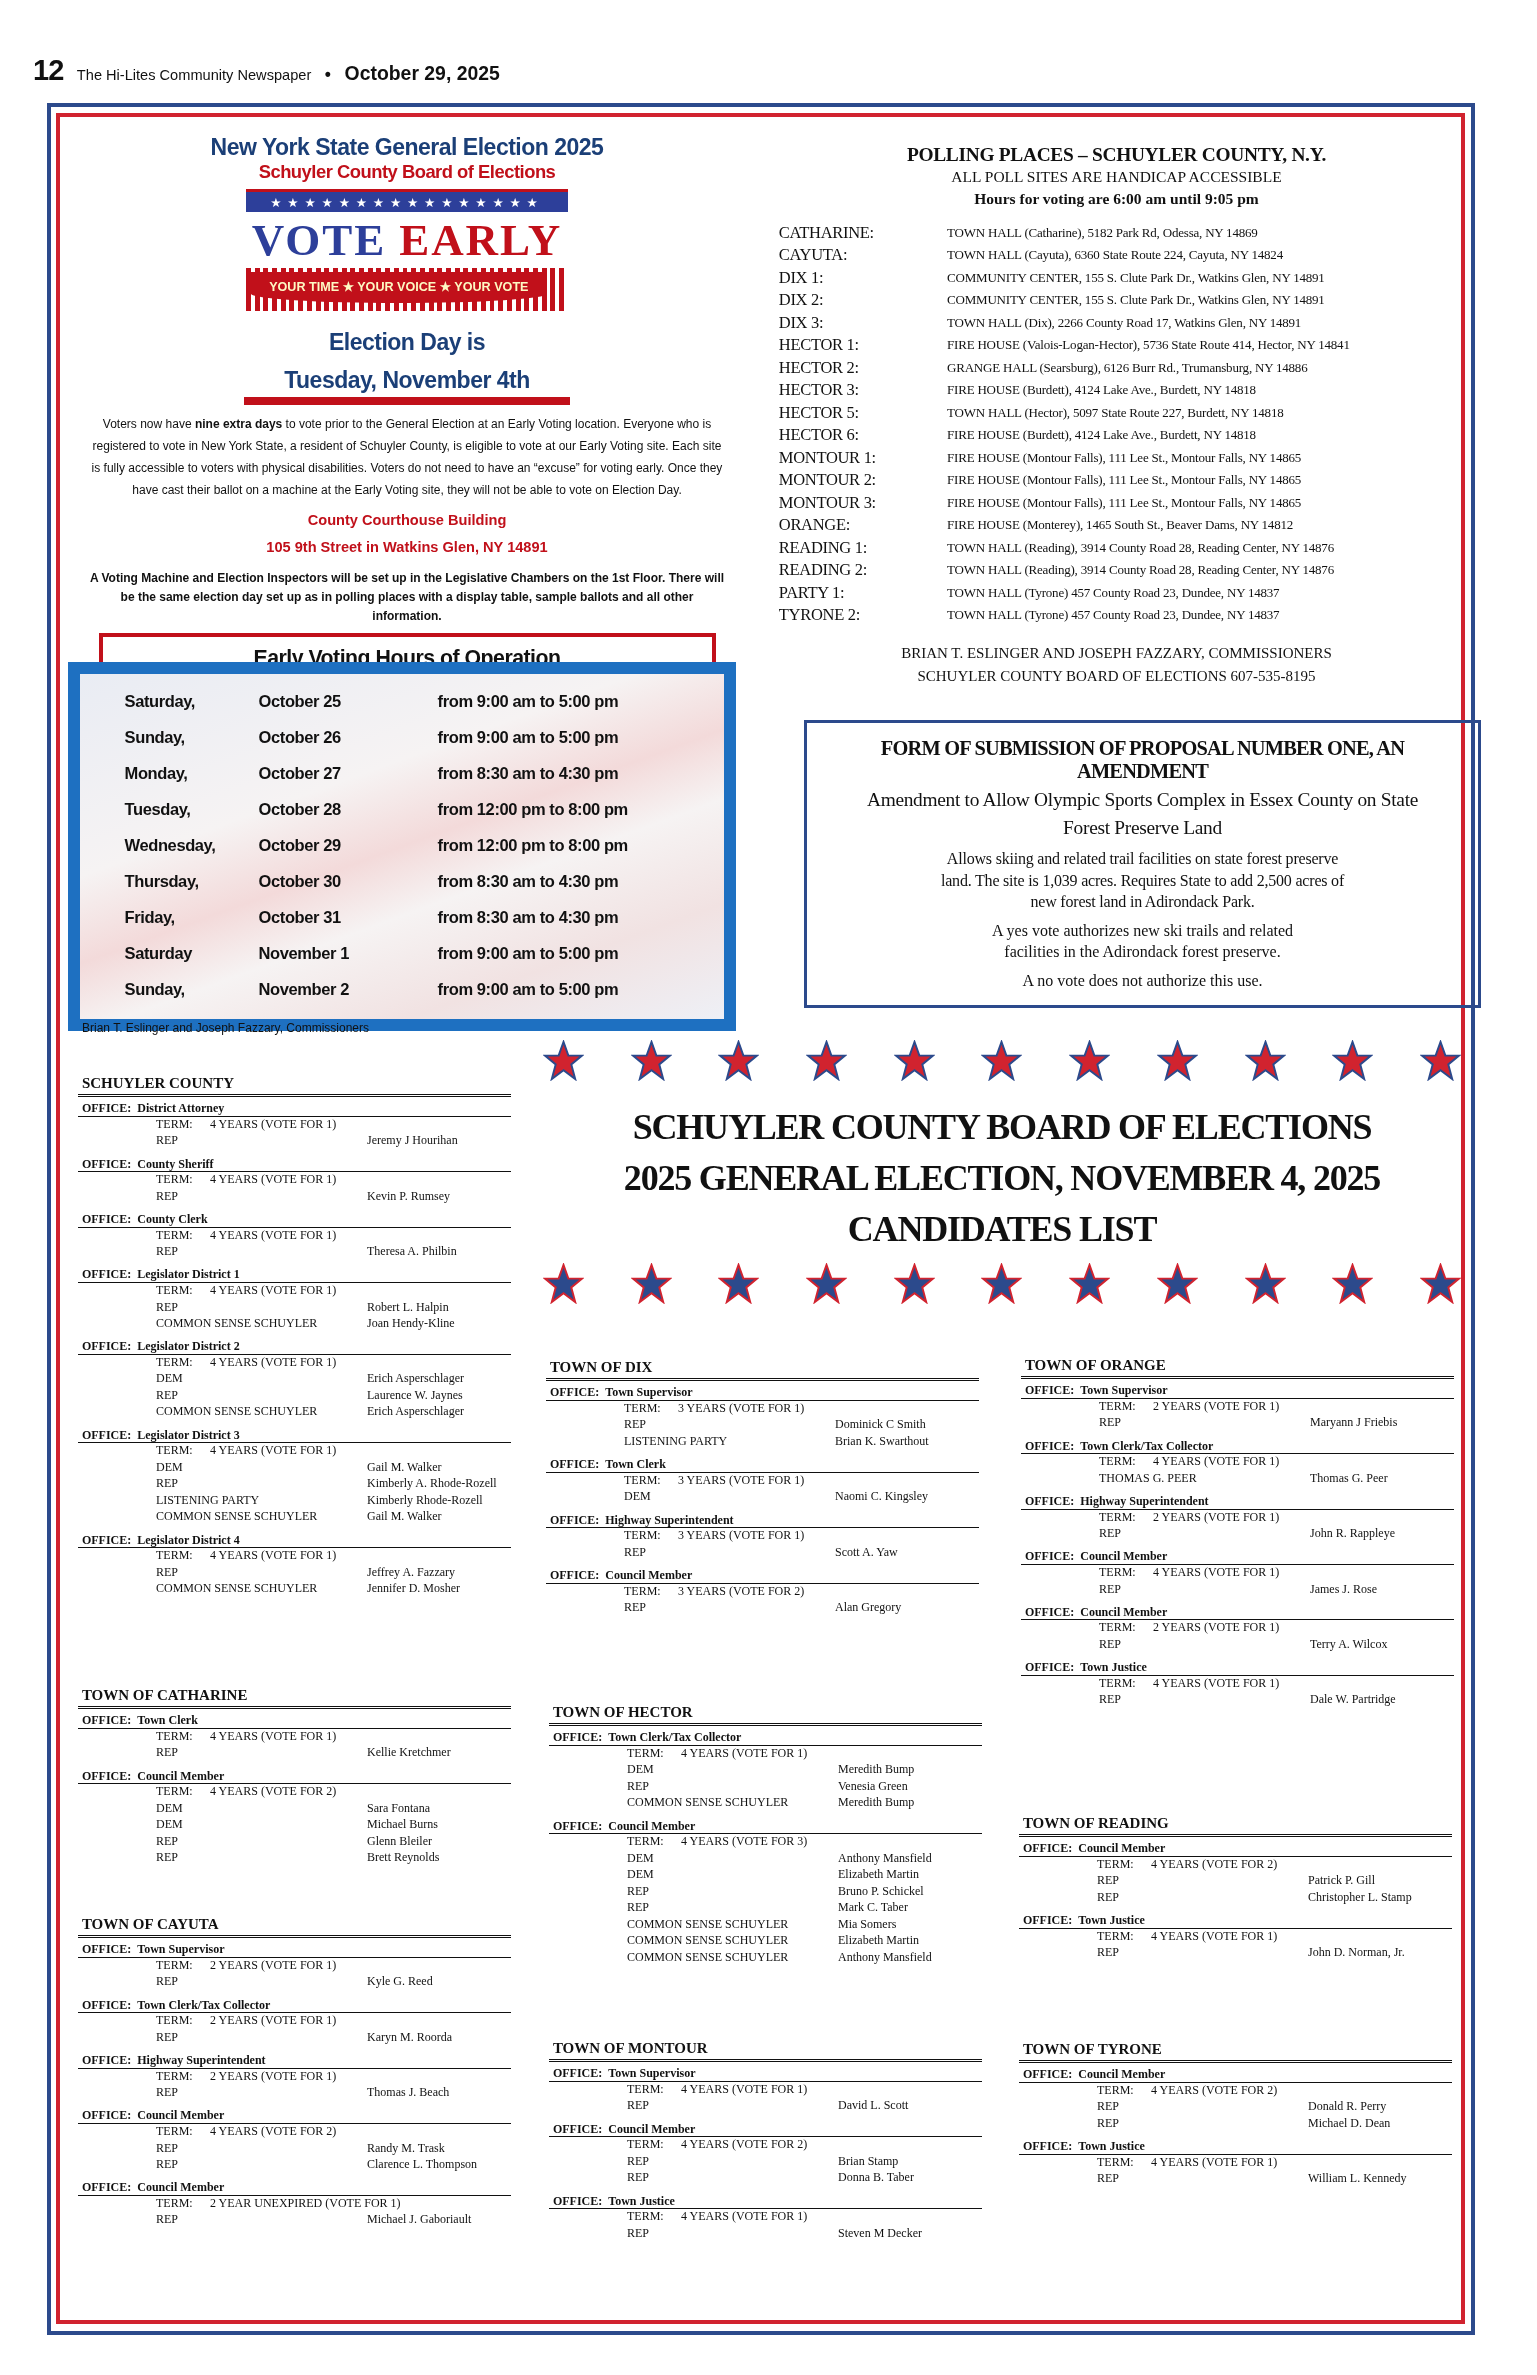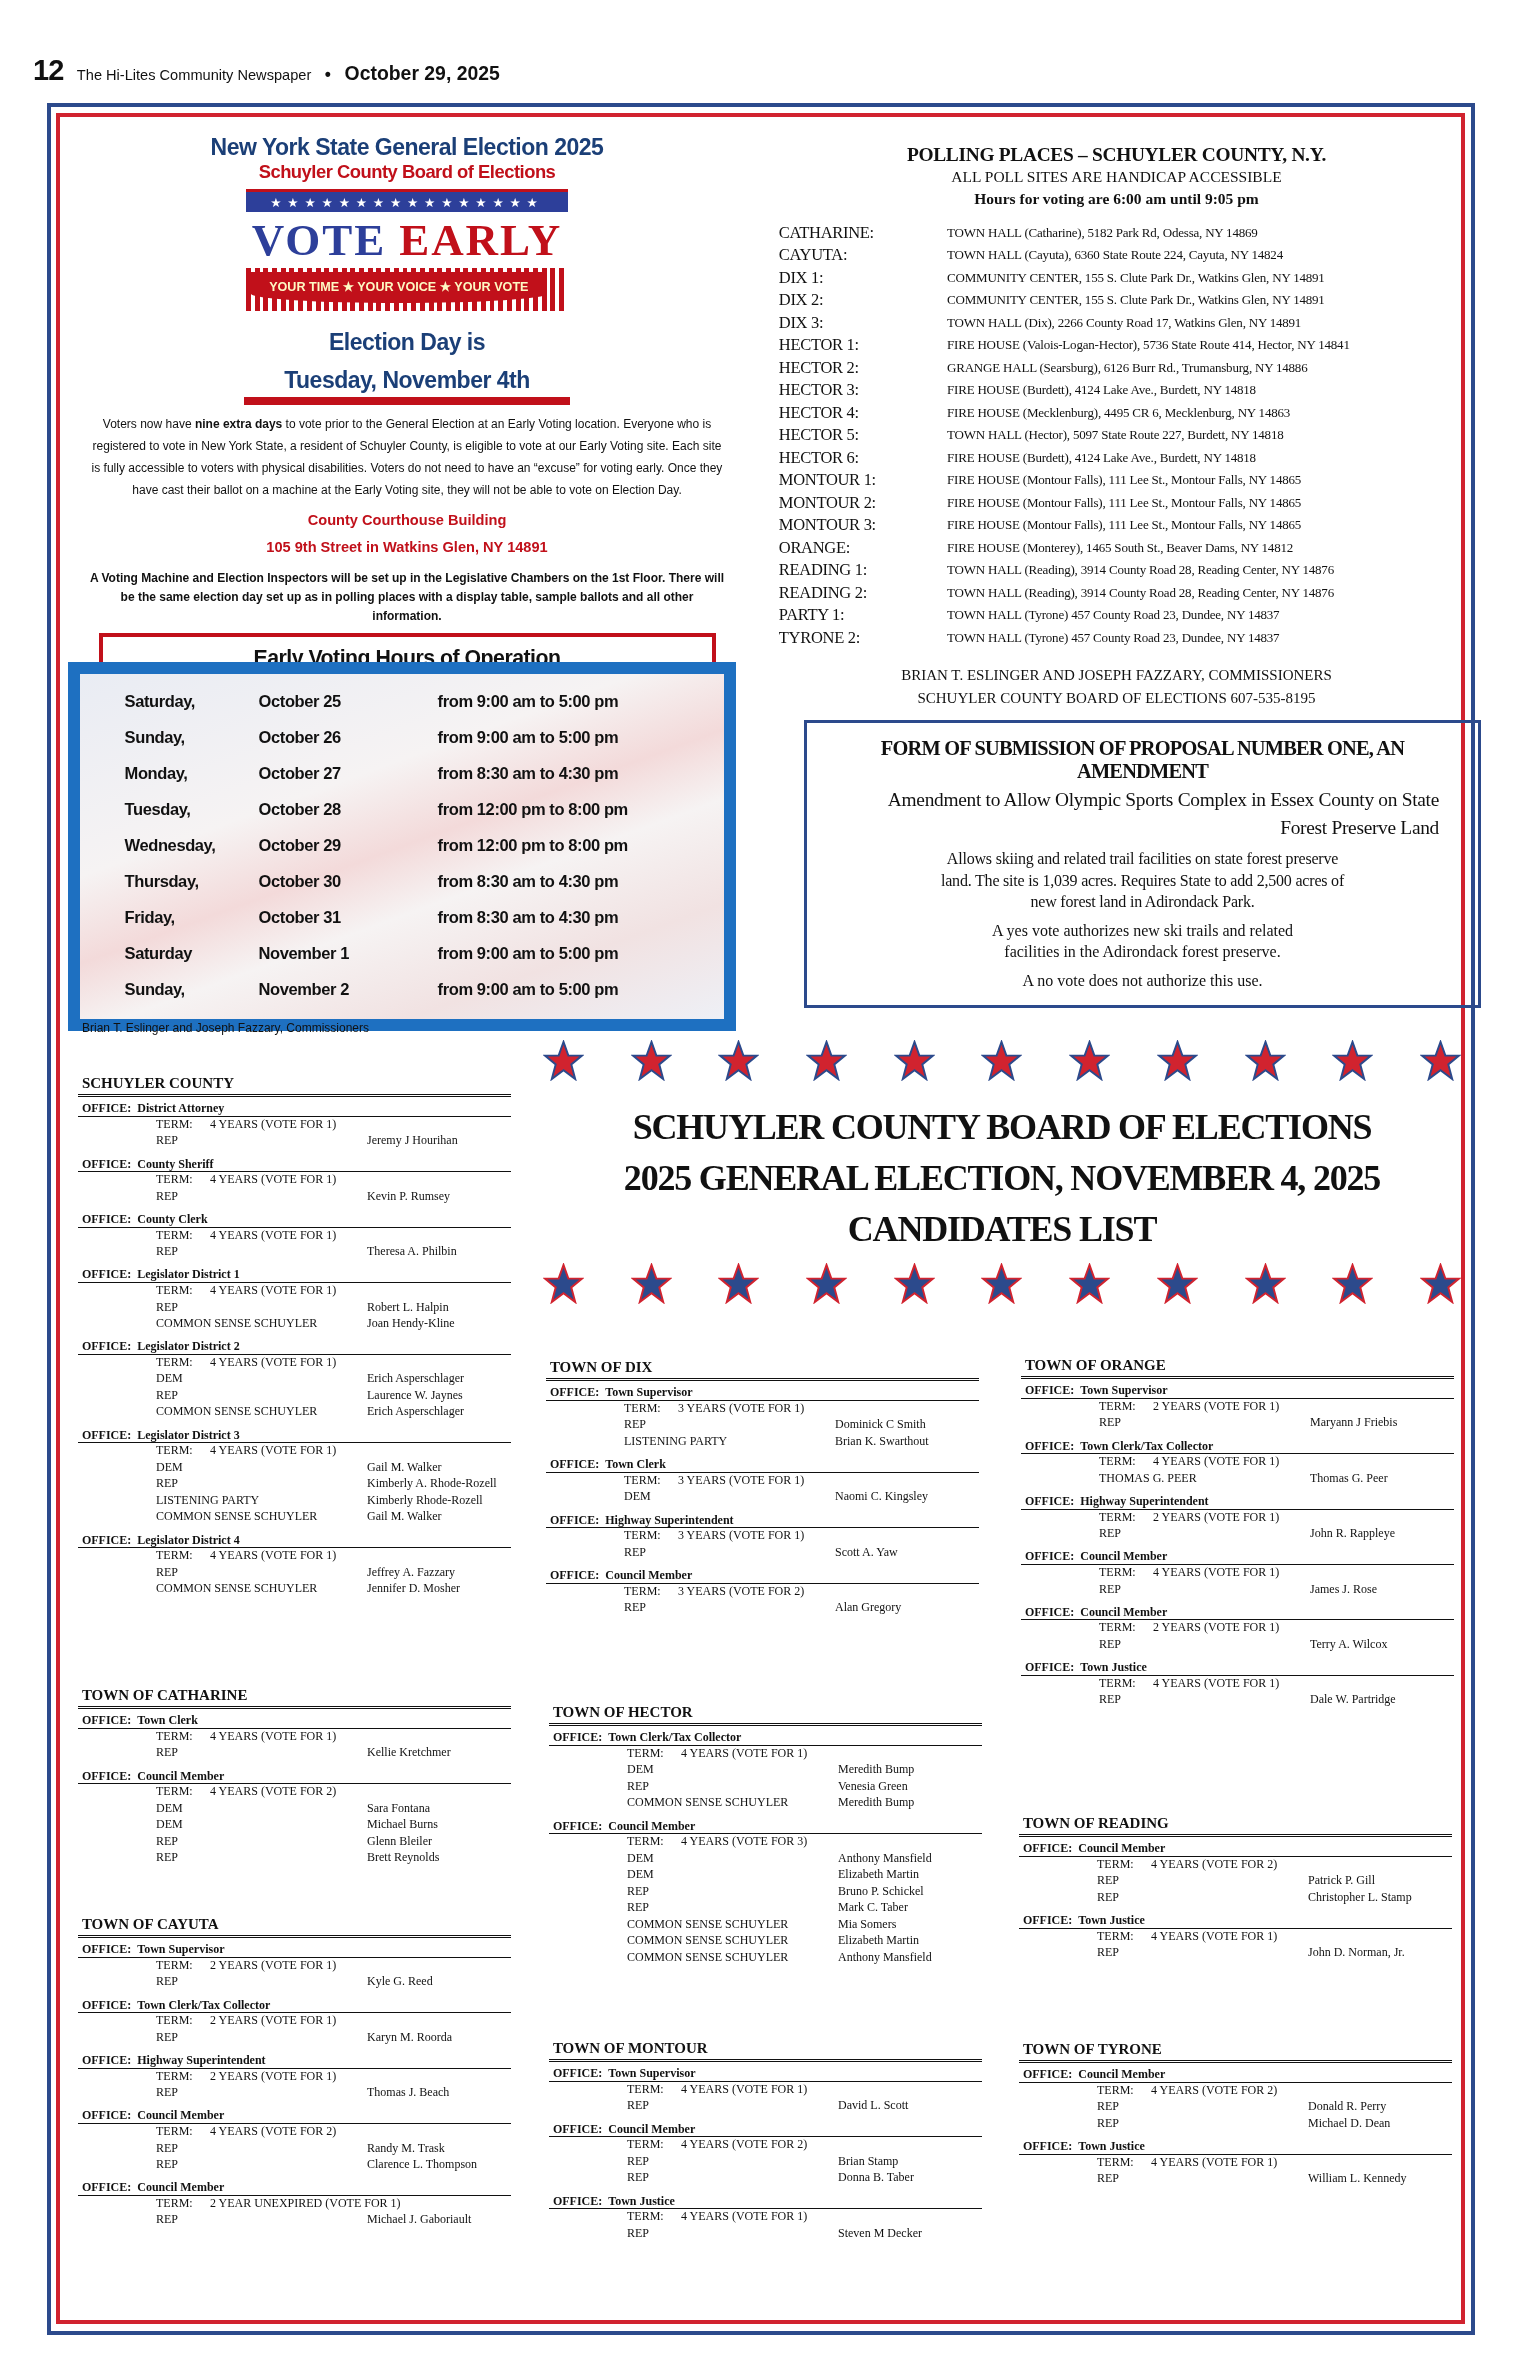--- a/index.html
+++ b/index.html
@@ -51,21 +51,21 @@
   .polling .h2 { text-align: center; font-size: 15.5px; margin-top: 1.9px; }
   .polling .h3 { text-align: center; font-size: 15.5px; font-weight: bold; margin-top: 3.9px; }
   .polling .list { margin-top: 13.6px; }
   .poll-row { display: flex; height: 22.5px; align-items: center; }
   .poll-row .pn { width: 176px; padding-left: 7.8px; font-size: 16.5px; font-weight: normal; letter-spacing: -0.3px; }
   .poll-row .pa { font-size: 13px; white-space: nowrap; letter-spacing: -0.2px; }
   .polling .sig { text-align: center; font-size: 15px; line-height: 23px; margin-top: 15.5px; }
 
   .proposal { position: absolute; left: 776px; top: 720px; width: 677px; height: 288px; border: 3.9px solid #2c4a8c; text-align: center; padding-top: 13.6px; margin-left: 28px; }
   .proposal .p1 { font-size: 20.4px; font-weight: bold; line-height: 23px; letter-spacing: -0.8px; }
-  .proposal .p2 { font-size: 19.4px; line-height: 28px; margin-top: 3.9px; letter-spacing: -0.3px; text-align: right; }
+  .proposal .p2 { font-size: 19.4px; line-height: 28px; margin-top: 3.9px; letter-spacing: -0.3px; }
   .proposal .p3 { font-size: 16px; line-height: 21.3px; margin-top: 5.8px; letter-spacing: -0.2px; }
   .proposal .p4 { font-size: 16px; line-height: 21.3px; margin-top: 7.8px; }
   .proposal .p5 { font-size: 16px; line-height: 21.3px; margin-top: 7.8px; }
 
   
   .star-row { position: absolute; left: 543px; width: 918px; display: flex; justify-content: space-between; }
   .star-row svg { width: 41px; height: 41px; }
   .cand-title { position: absolute; left: 543px; top: 1102px; width: 918px; text-align: center; font-size: 36px; font-weight: bold; line-height: 51px; letter-spacing: -1.2px; }
 
   
@@ -202,24 +202,20 @@
       </div>
       <div class="poll-row">
         <span class="pn">HECTOR 2:</span>
         <span class="pa">GRANGE HALL (Searsburg), 6126 Burr Rd., Trumansburg, NY  14886</span>
       </div>
       <div class="poll-row">
         <span class="pn">HECTOR 3:</span>
         <span class="pa">FIRE HOUSE (Burdett), 4124 Lake Ave., Burdett, NY  14818</span>
       </div>
       <div class="poll-row">
-        <span class="pn">HECTOR 4:</span>
-        <span class="pa">FIRE HOUSE (Mecklenburg), 4495 CR 6, Mecklenburg, NY  14863</span>
-      </div>
-      <div class="poll-row">
         <span class="pn">HECTOR 5:</span>
         <span class="pa">TOWN HALL (Hector), 5097 State Route 227, Burdett, NY  14818</span>
       </div>
       <div class="poll-row">
         <span class="pn">HECTOR 6:</span>
         <span class="pa">FIRE HOUSE (Burdett), 4124 Lake Ave., Burdett, NY  14818</span>
       </div>
       <div class="poll-row">
         <span class="pn">MONTOUR 1:</span>
         <span class="pa">FIRE HOUSE (Montour Falls), 111 Lee St., Montour Falls, NY  14865</span>

